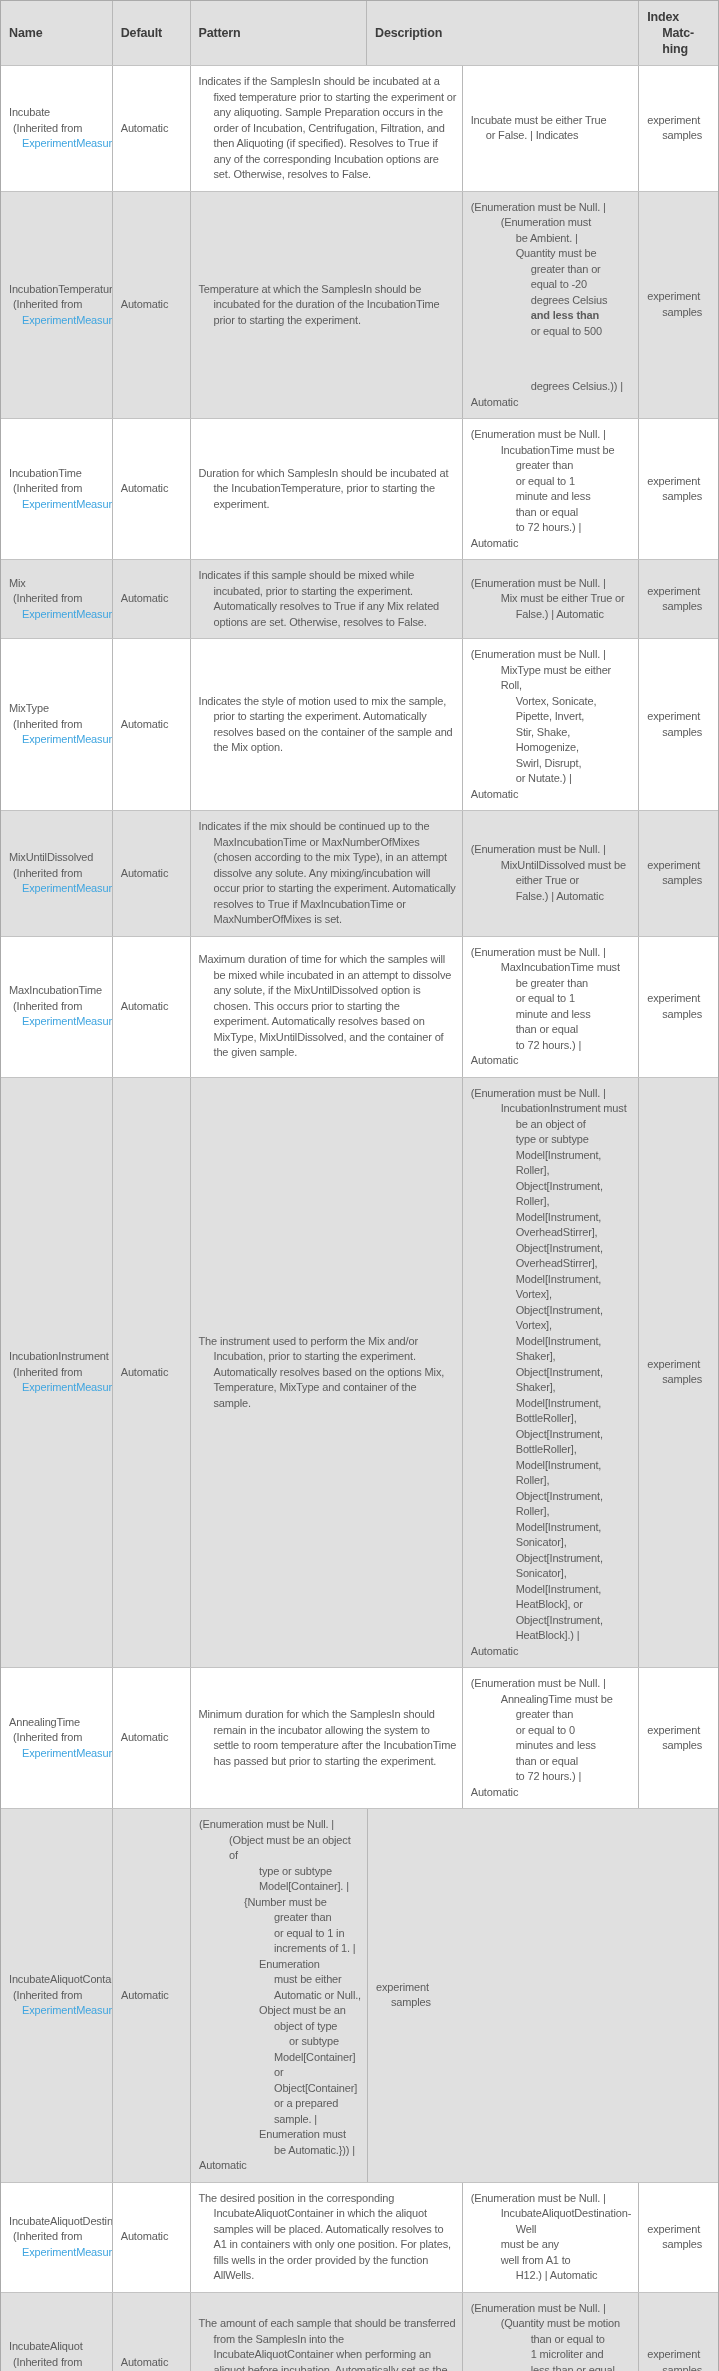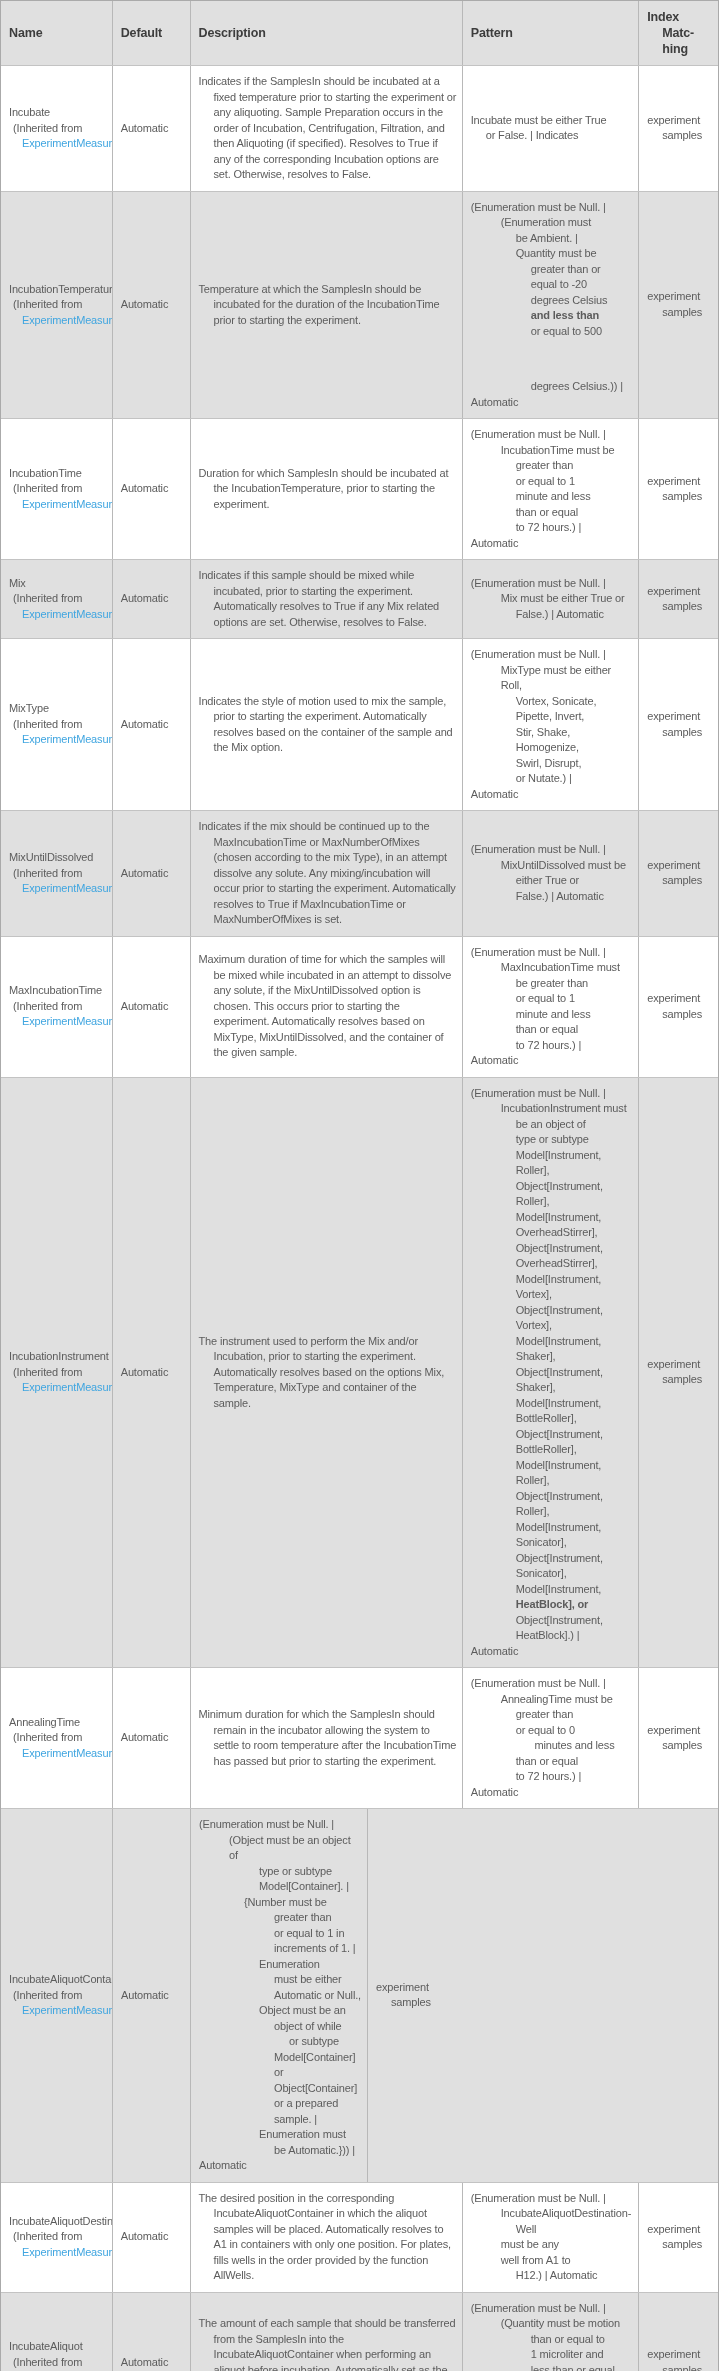--- a/index.html
+++ b/index.html
@@ -41,25 +41,25 @@
 <body>
 
 <div class="doc-table">
   <div class="row header-row">
     <div class="cell c-name">
       <div>Name</div>
     </div>
     <div class="cell c-default">
       <div>Default</div>
     </div>
+    <div class="cell c-pattern">
+      <div>Pattern</div>
+    </div>
     <div class="cell c-desc">
       <div>Description</div>
-    </div>
-    <div class="cell c-pattern">
-      <div>Pattern</div>
     </div>
     <div class="cell c-index">
       <div>
           <div>Index</div>
           <div class="hline2">Matc-</div>
           <div class="hline2">hing</div>
         </div>
     </div>
   </div>
   <div>
@@ -316,21 +316,21 @@
             <div class="pline" style="padding-left: 45px;">BottleRoller],</div>
             <div class="pline" style="padding-left: 45px;">Model[Instrument,</div>
             <div class="pline" style="padding-left: 45px;">Roller],</div>
             <div class="pline" style="padding-left: 45px;">Object[Instrument,</div>
             <div class="pline" style="padding-left: 45px;">Roller],</div>
             <div class="pline" style="padding-left: 45px;">Model[Instrument,</div>
             <div class="pline" style="padding-left: 45px;">Sonicator],</div>
             <div class="pline" style="padding-left: 45px;">Object[Instrument,</div>
             <div class="pline" style="padding-left: 45px;">Sonicator],</div>
             <div class="pline" style="padding-left: 45px;">Model[Instrument,</div>
-            <div class="pline" style="padding-left: 45px; font-weight: bold;">HeatBlock], or</div>
+            <div class="pline" style="padding-left: 45px;">HeatBlock], or</div>
             <div class="pline" style="padding-left: 45px;">Object[Instrument,</div>
             <div class="pline" style="padding-left: 45px;">HeatBlock].) |</div>
             <div class="pline" style="padding-left: 0px;">Automatic</div>
           </div>
     </div>
     <div class="cell c-index">
       <div>
             <div>experiment</div>
             <div class="iline2">samples</div>
           </div>
@@ -348,21 +348,21 @@
     </div>
     <div class="cell c-desc">
       <div class="desc-text">Minimum duration for which the SamplesIn should remain in the incubator allowing the system to settle to room temperature after the IncubationTime has passed but prior to starting the experiment.</div>
     </div>
     <div class="cell c-pattern">
       <div>
             <div class="pline" style="padding-left: 0px;">(Enumeration must be Null. |</div>
             <div class="pline" style="padding-left: 30px;">AnnealingTime must be</div>
             <div class="pline" style="padding-left: 45px;">greater than</div>
             <div class="pline" style="padding-left: 45px;">or equal to 0</div>
-            <div class="pline" style="padding-left: 45px; text-align: center;">minutes and less</div>
+            <div class="pline" style="padding-left: 45px;">minutes and less</div>
             <div class="pline" style="padding-left: 45px;">than or equal</div>
             <div class="pline" style="padding-left: 45px;">to 72 hours.) |</div>
             <div class="pline" style="padding-left: 0px;">Automatic</div>
           </div>
     </div>
     <div class="cell c-index">
       <div>
             <div>experiment</div>
             <div class="iline2">samples</div>
           </div>
@@ -385,21 +385,21 @@
             <div class="pline" style="padding-left: 60px;">type or subtype</div>
             <div class="pline" style="padding-left: 60px;">Model[Container]. |</div>
             <div class="pline" style="padding-left: 45px;">{Number must be</div>
             <div class="pline" style="padding-left: 75px;">greater than</div>
             <div class="pline" style="padding-left: 75px;">or equal to 1 in</div>
             <div class="pline" style="padding-left: 75px;">increments of 1. |</div>
             <div class="pline" style="padding-left: 60px;">Enumeration</div>
             <div class="pline" style="padding-left: 75px;">must be either</div>
             <div class="pline" style="padding-left: 75px;">Automatic or Null.,</div>
             <div class="pline" style="padding-left: 60px;">Object must be an</div>
-            <div class="pline" style="padding-left: 75px;">object of while</div>
+            <div class="pline" style="padding-left: 75px;">object of type</div>
             <div class="pline" style="padding-left: 90px;">or subtype</div>
             <div class="pline" style="padding-left: 75px;">Model[Container]</div>
             <div class="pline" style="padding-left: 75px;">or</div>
             <div class="pline" style="padding-left: 75px;">Object[Container]</div>
             <div class="pline" style="padding-left: 75px;">or a prepared</div>
             <div class="pline" style="padding-left: 75px;">sample. |</div>
             <div class="pline" style="padding-left: 60px;">Enumeration must</div>
             <div class="pline" style="padding-left: 75px;">be Automatic.})) |</div>
             <div class="pline" style="padding-left: 0px;">Automatic</div>
           </div>

